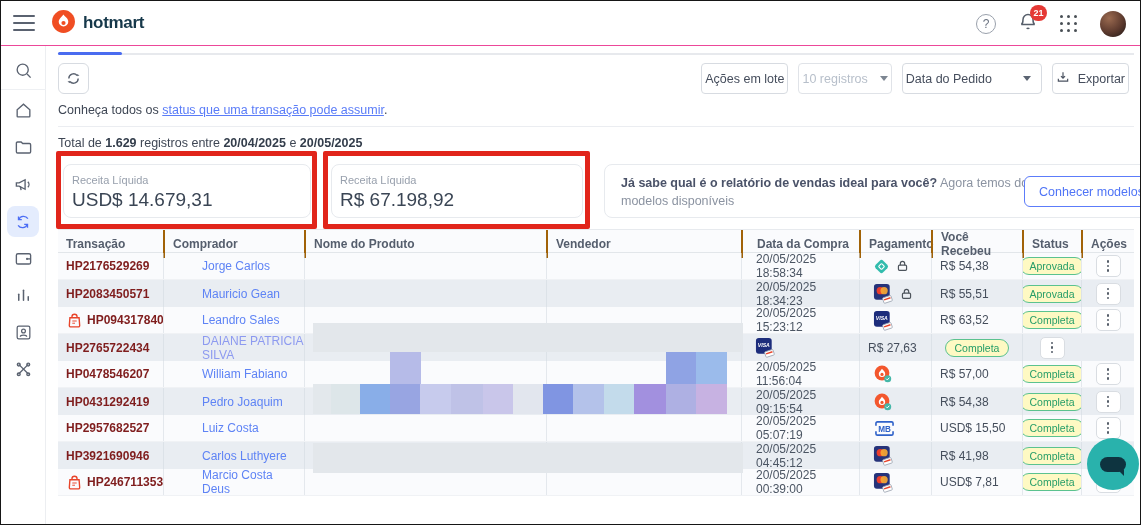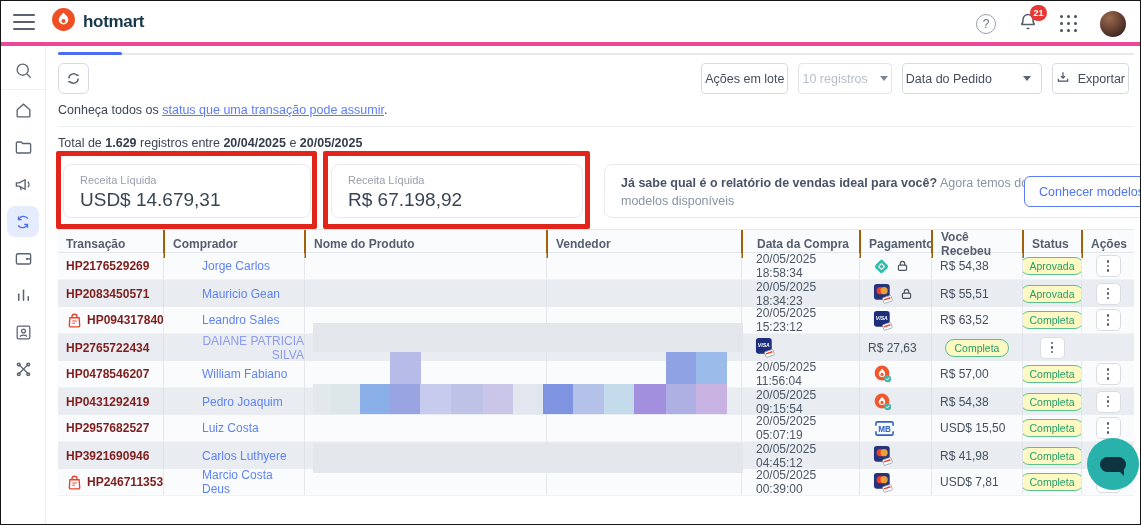--- a/index.html
+++ b/index.html
@@ -1,21 +1,21 @@
 <!DOCTYPE html>
 <html><head>
 <meta charset="utf-8">
 <style>
   * { margin:0; padding:0; box-sizing:border-box; }
   html,body { background:#fff; }
   body { font-family:"Liberation Sans", sans-serif; }
   .page { position:relative; width:1141px; height:525px; background:#fff; border:1px solid #161616; overflow:hidden; }
 
   
-  .header { position:absolute; left:0; top:0; width:1141px; height:45px; background:#fff; border-bottom:4px solid #ec4899; display:flex; align-items:center; z-index:20; }
+  .header { position:absolute; left:0; top:0; width:1141px; height:45px; background:#fff; border-bottom:1px solid #ec4899; display:flex; align-items:center; z-index:20; }
   .hamburger { width:22px; height:16px; margin-left:12px; display:flex; flex-direction:column; justify-content:space-between; cursor:pointer; }
   .hamburger span { display:block; height:2px; background:#5a6270; border-radius:2px; }
   .logo { display:flex; align-items:center; gap:7px; margin-left:16px; }
   .logo-word { font-size:17px; font-weight:700; color:#16384a; letter-spacing:-0.3px; }
   .header-right { position:absolute; right:0; top:0; height:45px; display:flex; align-items:center; gap:22px; padding-right:16px; }
   .help-circle { width:20px; height:20px; border:1.6px solid #9aa1ac; border-radius:50%; color:#6a7280; font-size:12px; display:flex; align-items:center; justify-content:center; }
   .bell-wrap { position:relative; }
   .badge { position:absolute; top:-7px; right:-9px; min-width:17px; height:16px; background:#e53935; border-radius:9px; color:#fff; font-size:9px; font-weight:700; display:flex; align-items:center; justify-content:center; padding:0 3px; }
   .grid-icon { display:grid; grid-template-columns:repeat(3,4px); grid-template-rows:repeat(3,4px); gap:3px; }
   .grid-icon i { width:3px; height:3px; background:#4a5056; border-radius:50%; }
@@ -42,21 +42,21 @@
   .caret { width:0; height:0; border-left:4px solid transparent; border-right:4px solid transparent; border-top:5px solid #5b6472; margin-left:4px; }
   .tb-btn.disabled .caret { border-top-color:#7d8692; }
   .tb-wide { padding-right:10px; min-width:140px; justify-content:space-between; }
 
   .status-line { position:absolute; left:12px; top:57px; font-size:12.5px; color:#3e4654; }
   .status-line a { color:#5a7cf8; text-decoration:underline; cursor:pointer; }
   .divider1 { position:absolute; left:12px; top:80px; width:1076px; border-bottom:1px solid #ebedf1; }
   .total-line { position:absolute; left:12px; top:90px; font-size:12.5px; color:#3e4654; }
   .total-line b { color:#333d4b; }
 
-  .card { position:absolute; top:118px; height:54px; background:#fff; border:1px solid #e7eaee; border-radius:8px; padding:9px 16px; }
+  .card { position:absolute; top:118px; height:54px; background:#fff; border:1px solid #e7eaee; border-radius:8px; padding:9px 8px; }
   .card-1 { left:17px; width:248px; }
   .card-2 { left:285px; width:252px; }
   .card-label { font-size:11px; color:#98a0ad; }
   .card-value { font-size:19px; color:#3a4554; font-weight:500; margin-top:3px; }
 
   .redbox { position:absolute; top:105px; height:78px; border:5px solid #e1251b; border-radius:2px; z-index:6; pointer-events:none; }
   .redbox-1 { left:10px; width:261px; }
   .redbox-2 { left:277px; width:267px; }
 
   .banner { position:absolute; left:558px; top:118px; width:570px; height:54px; background:#fff; border:1px solid #e7eaee; border-radius:8px; }
@@ -72,21 +72,21 @@
   .th { font-size:12px; font-weight:700; color:#555e6d; display:flex; align-items:center; padding-left:8px; border-left:2px solid #a16207; }
   .th:first-child { border-left:none; }
   .th.c-date { padding-left:14px; }
   .tr { height:27px; }
   .tr.odd { background:#fafbfd; border-bottom:1px solid #f0f2f5; }
   .tr.even { background:#e9edf2; }
   .td { font-size:12px; display:flex; align-items:center; padding-left:8px; border-left:1px solid rgba(210,216,224,0.55); overflow:hidden; }
   .td:first-child { border-left:none; }
   .td-id { color:#7f1d1d; gap:4px;font-weight:bold; }
   .td-buyer a { color:#5e83f5; text-decoration:none; cursor:pointer;margin-left:30px; }
-  .td-buyer a.visited { color:#8d9af0;text-align:right; }
+  .td-buyer a.visited { color:#8d9af0; }
   .td-date { color:#4b5563; padding-left:14px; }
   .td-pay { gap:6px; padding-left:13px; }
   .td-amount { color:#454e5c; }
   .td-status { justify-content:center; padding-left:0; }
   .pill { font-size:10.5px; color:#259d68; background:#fef9c3; border:1px solid #5bc28f; border-radius:10px; padding:2px 9px; white-space:nowrap; }
   .td-actions { justify-content:center; padding-left:0; }
   .dots-btn { width:25px; height:22px; background:#fff; border:1px solid #d9dde2; border-radius:5px; display:flex; flex-direction:column; align-items:center; justify-content:center; gap:2px; cursor:pointer; }
   .dots-btn i { width:2.5px; height:2.5px; background:#555d68; border-radius:50%; }
 
   .redaction-layer { position:absolute; left:0; top:0; z-index:3; pointer-events:none; }

